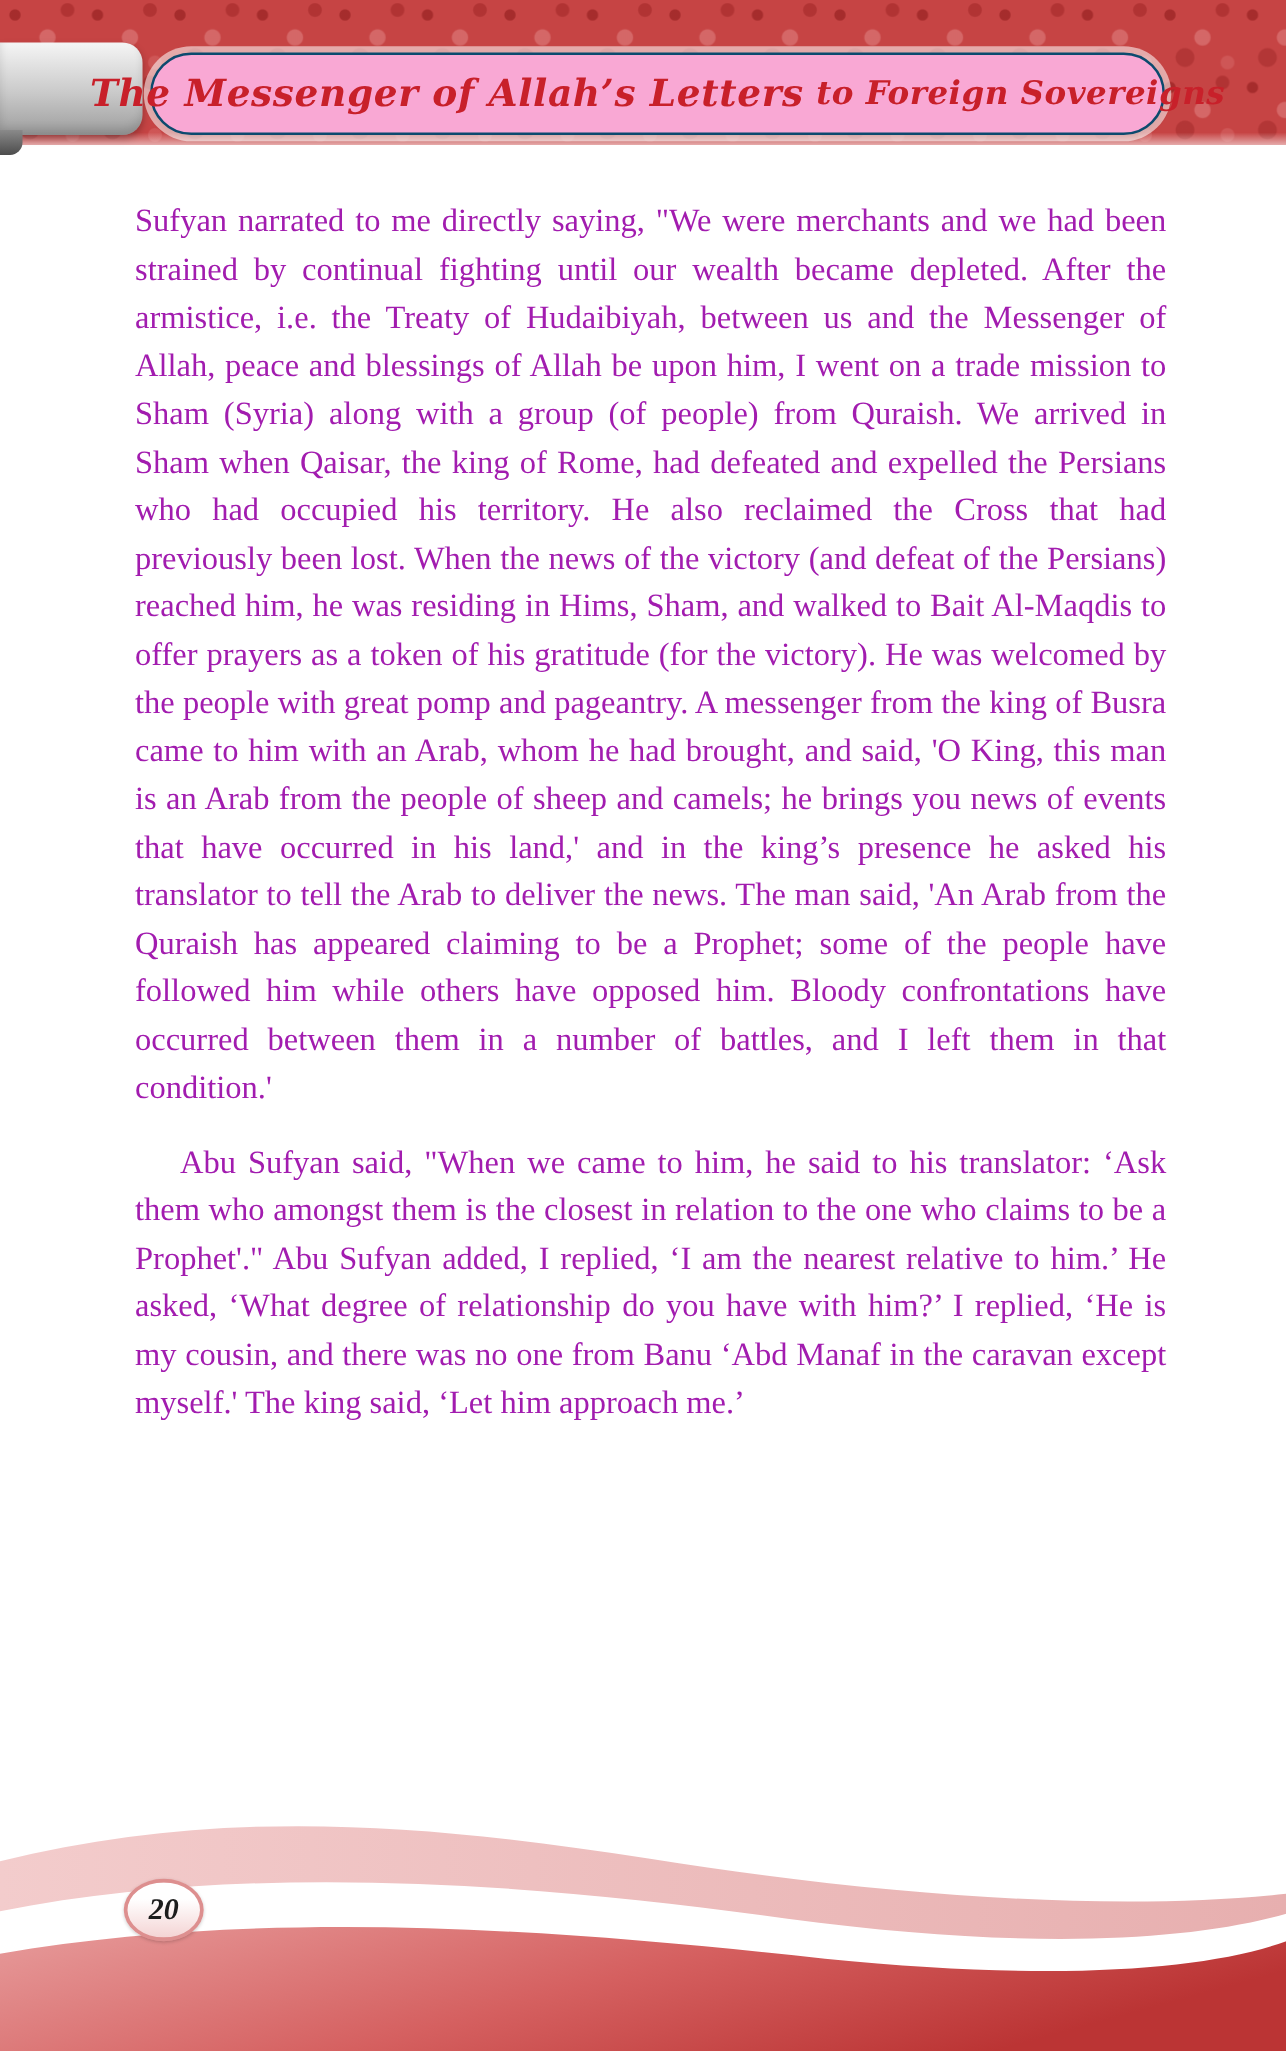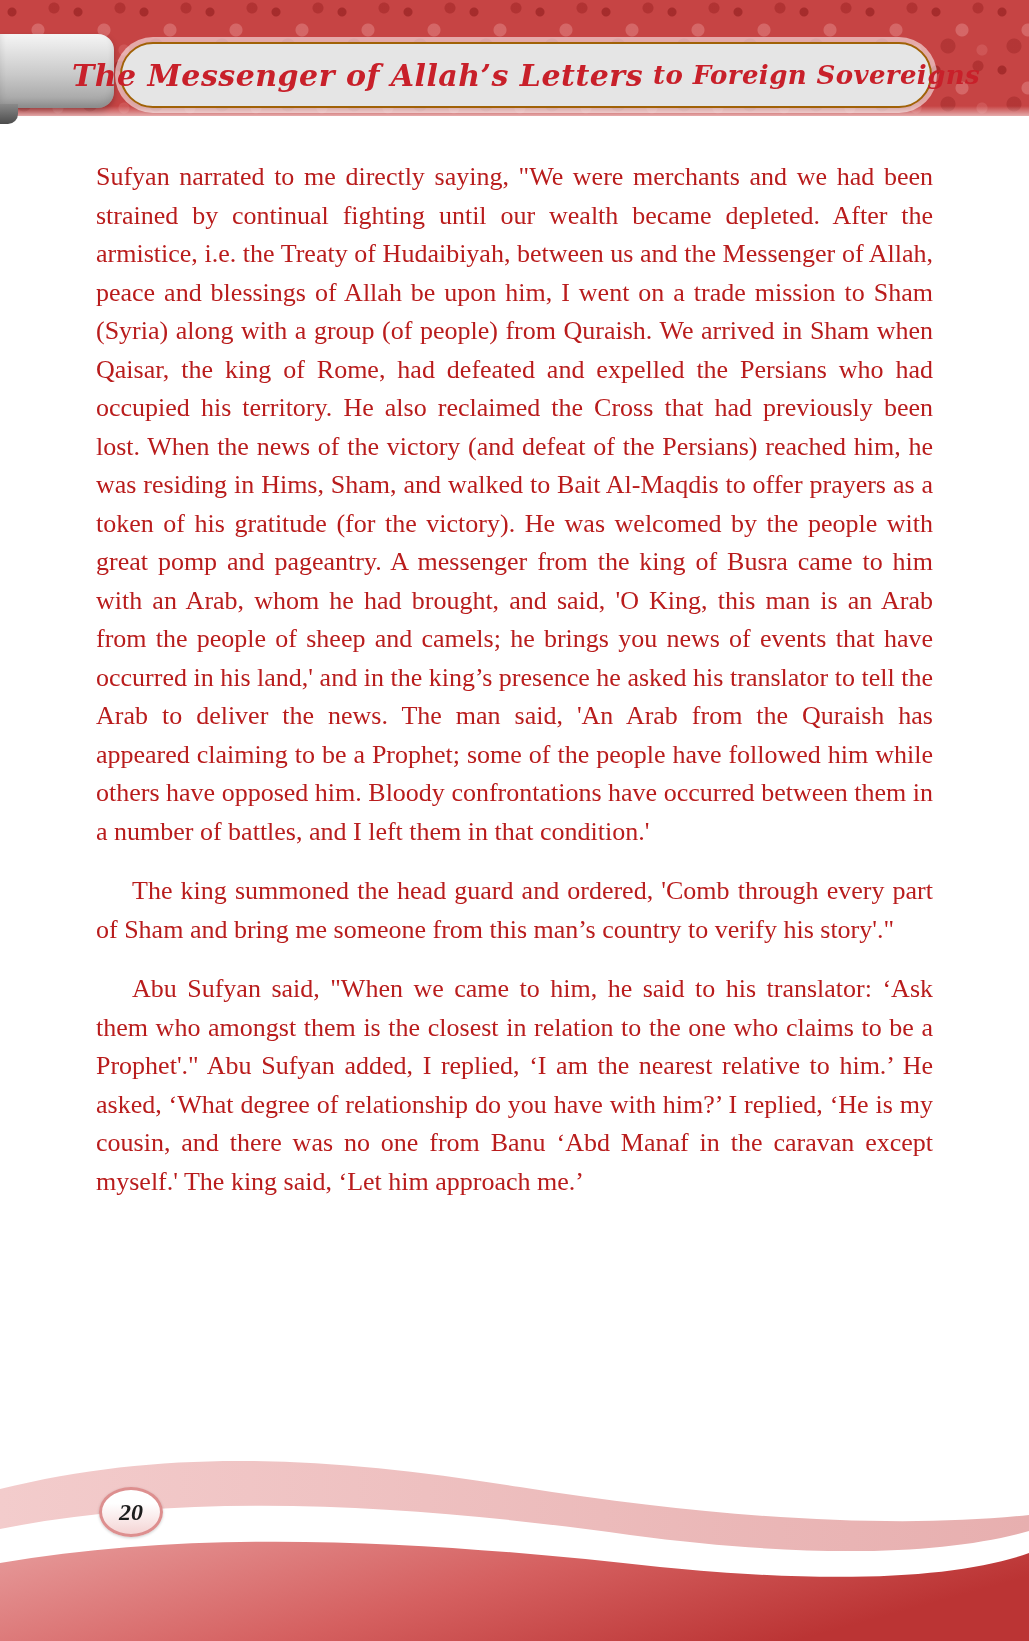--- a/index.html
+++ b/index.html
@@ -39,22 +39,22 @@
   }
   .corner-tab::after{
     content:"";position:absolute;left:0;bottom:-16px;width:18px;height:20px;
     background:linear-gradient(180deg,#8a8a8a,#4c4c4c);
     border-radius:0 0 10px 0;
   }
 
   
   .header-pill{
     position:absolute;left:120px;top:42px;width:808px;height:62px;
-    background:#e5e5e5;
-    border:2px solid #a16207;
+    background:#f9a8d4;
+    border:2px solid #0c4a6e;
     border-radius:34px;
     box-shadow:0 0 0 5px rgba(255,255,255,.55), 0 2px 5px rgba(0,0,0,.2);
     display:flex;align-items:center;justify-content:center;
     gap:10px;
     z-index:4;
     white-space:nowrap;
   }
   .header-title-main{
     font-family:"DejaVu Serif","Liberation Serif",serif;
     font-style:italic;font-weight:700;
@@ -63,37 +63,37 @@
   }
   .header-title-suffix{
     font-family:"DejaVu Serif","Liberation Serif",serif;
     font-style:italic;font-weight:700;
     font-size:26px;color:#c8202a;
     letter-spacing:.4px;
   }
 
   
   .body-text{
-    position:absolute;left:96px;right:96px;top:158px;
-    color:#b91c1c;
+    position:absolute;left:108px;right:96px;top:158px;
+    color:#a21caf;
     font-size:26px;line-height:38.5px;
     text-align:justify;
   }
   .body-text p{margin:0 0 21px 0;}
   .body-text p.indented{text-indent:36px;}
 
   
   .footer-wave{
     position:absolute;left:0;right:0;bottom:0;height:210px;
     z-index:1;pointer-events:none;
   }
   .footer-wave svg{display:block;width:100%;height:100%;}
 
   .page-number-badge{
-    position:absolute;left:99px;bottom:104px;
+    position:absolute;left:99px;bottom:88px;
     width:58px;height:44px;
     background:linear-gradient(180deg,#ffffff 30%,#f4d4d4 100%);
     border:3px solid #dd8f8f;
     border-radius:50%;
     display:flex;align-items:center;justify-content:center;
     box-shadow:0 1px 3px rgba(0,0,0,.2);
     z-index:5;
   }
   .page-number-badge span{
     font-family:"Liberation Serif",serif;
@@ -109,21 +109,20 @@
   <div class="top-band"></div>
   <div class="corner-tab"></div>
 
   <div class="header-pill">
     <span class="header-title-main">The Messenger of Allah’s Letters</span>
     <span class="header-title-suffix">to Foreign Sovereigns</span>
   </div>
 
   <div class="body-text">
     <p>Sufyan narrated to me directly saying, "We were merchants and we had been strained by continual fighting until our wealth became depleted. After the armistice, i.e. the Treaty of Hudaibiyah, between us and the Messenger of Allah, peace and blessings of Allah be upon him, I went on a trade mission to Sham (Syria) along with a group (of people) from Quraish. We arrived in Sham when Qaisar, the king of Rome, had defeated and expelled the Persians who had occupied his territory. He also reclaimed the Cross that had previously been lost. When the news of the victory (and defeat of the Persians) reached him, he was residing in Hims, Sham, and walked to Bait Al-Maqdis to offer prayers as a token of his gratitude (for the victory). He was welcomed by the people with great pomp and pageantry. A messenger from the king of Busra came to him with an Arab, whom he had brought, and said, 'O King, this man is an Arab from the people of sheep and camels; he brings you news of events that have occurred in his land,' and in the king’s presence he asked his translator to tell the Arab to deliver the news. The man said, 'An Arab from the Quraish has appeared claiming to be a Prophet; some of the people have followed him while others have opposed him. Bloody confrontations have occurred between them in a number of battles, and I left them in that condition.'</p>
-    <p class="indented">The king summoned the head guard and ordered, 'Comb through every part of Sham and bring me someone from this man’s country to verify his story'."</p>
     <p class="indented">Abu Sufyan said, "When we came to him, he said to his translator: ‘Ask them who amongst them is the closest in relation to the one who claims to be a Prophet'." Abu Sufyan added, I replied, ‘I am the nearest relative to him.’ He asked, ‘What degree of relationship do you have with him?’ I replied, ‘He is my cousin, and there was no one from Banu ‘Abd Manaf in the caravan except myself.' The king said, ‘Let him approach me.’</p>
   </div>
 
   <div class="footer-wave">
     <svg viewBox="0 0 1029 210" preserveAspectRatio="none">
       <defs>
         <linearGradient id="gPink" x1="0" y1="0" x2="1" y2="0">
           <stop offset="0" stop-color="#f3cwcw"></stop>
           <stop offset="0" stop-color="#f3cccc"></stop>
           <stop offset="1" stop-color="#e7afaf"></stop>

